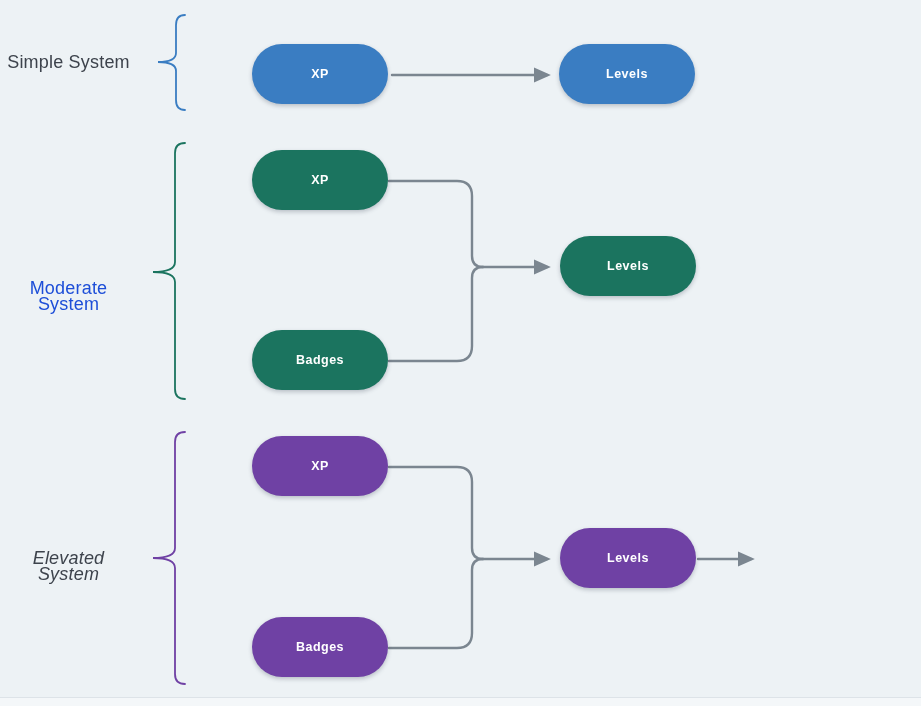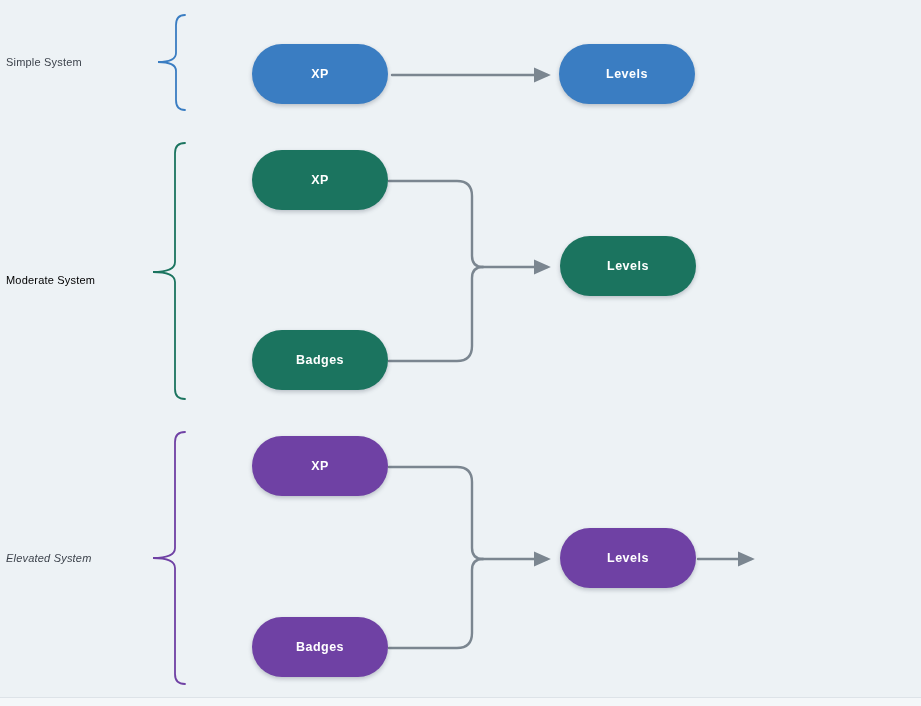--- a/index.html
+++ b/index.html
@@ -33,22 +33,22 @@
     color: #ffffff;
     font-size: 12.5px;
     font-weight: bold;
     letter-spacing: 0.5px;
     box-shadow: 0 2px 4px rgba(50, 60, 80, 0.28);
   }
   .sys-label {
     position: absolute;
     left: 6px;
     width: 125px;
-    text-align: left;
-    font-size: 11px;
+    text-align: center;
+    font-size: 18px;
     line-height: 16px;
     color: #3d434c;
     letter-spacing: 0.2px;
   }
   .bottom-strip {
     position: absolute;
     left: 0;
     bottom: 0;
     width: 100%;
     height: 8px;
@@ -81,21 +81,21 @@
       <path d="M 483,267 H 547" marker-end="url(#arrowhead)"></path>
 
       <path d="M 389,467 H 457 Q 472,467 472,482 V 548 Q 472,559 483,559"></path>
       <path d="M 389,648 H 457 Q 472,648 472,633 V 570 Q 472,559 483,559"></path>
       <path d="M 483,559 H 547" marker-end="url(#arrowhead)"></path>
       <path d="M 698,559 H 751" marker-end="url(#arrowhead)"></path>
     </g>
   </svg>
 
   <div class="sys-label" style="top: 54px; color: rgb(61, 67, 76);">Simple System</div>
-  <div class="sys-label" style="top: 272px; color: #000000;">Moderate System</div>
+  <div class="sys-label" style="top: 280px; color: #1d4ed8;">Moderate System</div>
   <div class="sys-label" style="top: 550px; color: rgb(61, 67, 76); font-style: italic;">Elevated System</div>
 
   <div class="pill" style="left: 252px; top: 44px; background: rgb(58, 125, 194); color: rgb(255, 255, 255);">XP</div>
   <div class="pill" style="left: 559px; top: 44px; background: rgb(58, 125, 194); color: rgb(255, 255, 255);">Levels</div>
 
   <div class="pill" style="left: 252px; top: 150px; background: rgb(27, 116, 95); color: rgb(255, 255, 255);">XP</div>
   <div class="pill" style="left: 252px; top: 330px; background: rgb(27, 116, 95); color: rgb(255, 255, 255);">Badges</div>
   <div class="pill" style="left: 560px; top: 236px; background: rgb(27, 116, 95); color: rgb(255, 255, 255);">Levels</div>
 
   <div class="pill" style="left: 252px; top: 436px; background: rgb(111, 65, 164); color: rgb(255, 255, 255);">XP</div>

